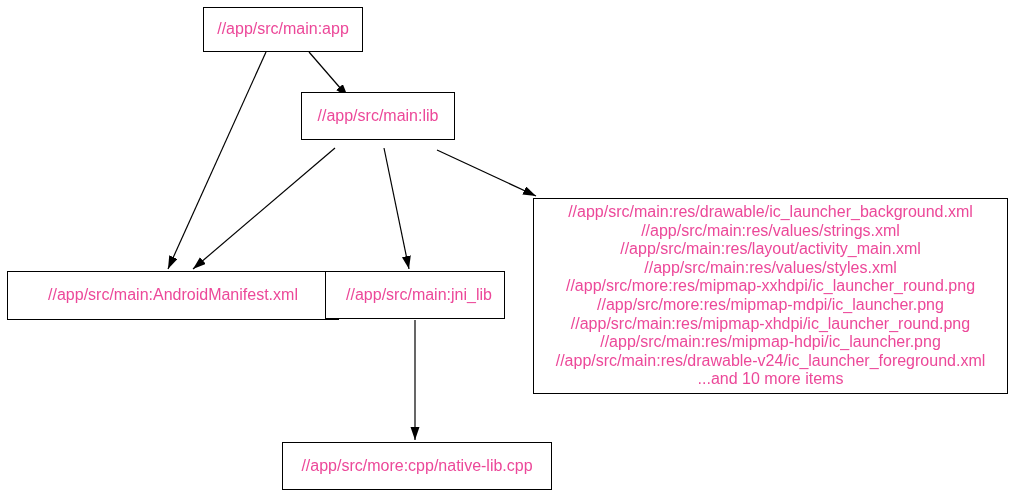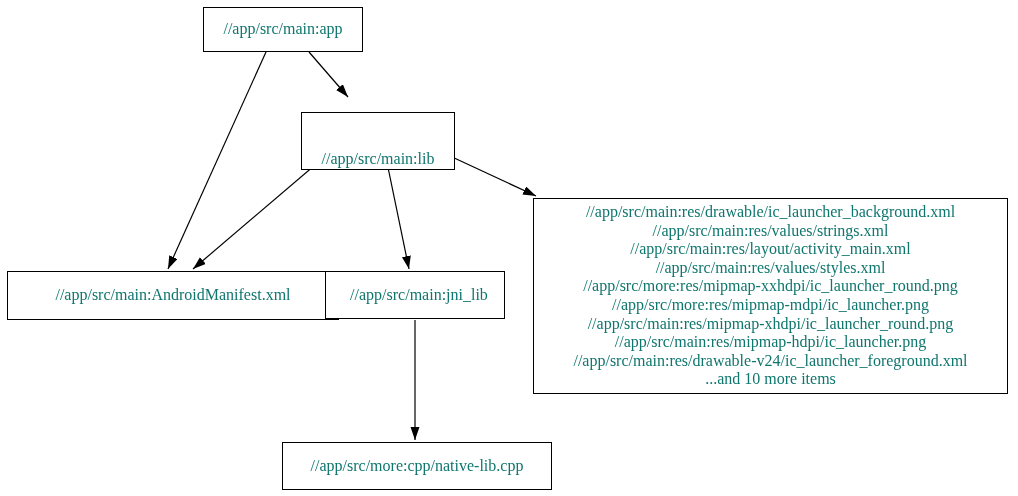--- a/index.html
+++ b/index.html
@@ -5,22 +5,22 @@
   html, body {
     margin: 0;
     padding: 0;
     background: #ffffff;
   }
   .canvas {
     position: relative;
     width: 1018px;
     height: 496px;
     background: #ffffff;
-    font-family: Liberation Serif, serif;
-    color: #0f766e;
+    font-family: Liberation Sans, sans-serif;
+    color: #ec4899;
     overflow: hidden;
   }
   .edges {
     position: absolute;
     left: 0;
     top: 0;
     width: 1018px;
     height: 496px;
   }
   .edges line {
@@ -34,21 +34,21 @@
     background: #ffffff;
     display: flex;
     align-items: center;
     justify-content: center;
     text-align: center;
     font-size: 16px;
     line-height: 18.6px;
     white-space: nowrap;
   }
   .node-app            { left: 203px; top: 7px;   width: 160px; height: 45px; }
-  .node-lib            { left: 301px; top: 112px; width: 154px; height: 58px; align-items: flex-end; }
+  .node-lib            { left: 301px; top: 92px; width: 154px; height: 48px; }
   .node-manifest       { left: 7px;   top: 271px; width: 332px; height: 49px; }
   .node-jni-lib        { left: 325px; top: 271px; width: 180px; height: 48px; padding-left: 8px; }
   .node-cpp            { left: 282px; top: 442px; width: 270px; height: 48px; }
   .node-resources {
     left: 533px;
     top: 198px;
     width: 475px;
     height: 196px;
     flex-direction: column;
     justify-content: center;

